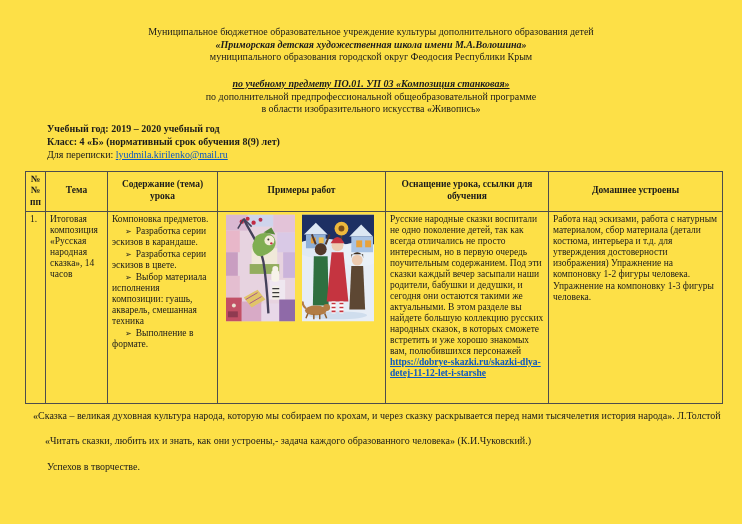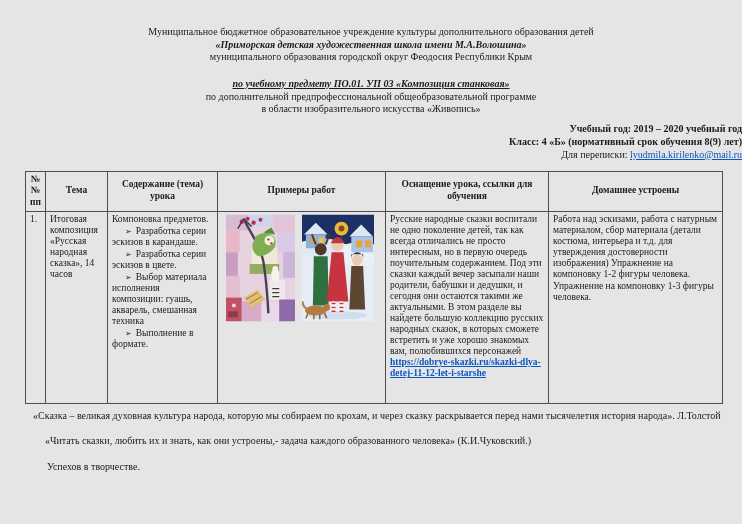--- a/index.html
+++ b/index.html
@@ -1,30 +1,30 @@
 <!DOCTYPE html>
 <html lang="ru"><head>
 <meta charset="utf-8">
 <style>
   * { margin:0; padding:0; box-sizing:border-box; }
   html,body { background:#888; }
   .page {
     position:relative;
     width:742px; height:524px;
     margin:0 auto;
-    background:#e5e5e5;
+    background:#fde047;
     color:#1b1b1b;
     font-family:"Liberation Serif","DejaVu Serif",serif;
     overflow:hidden;
   }
   .top-block { padding-top:26px; text-align:center; font-size:10px; line-height:1.27; }
   .org-line2 { font-weight:bold; font-style:italic; }
   .doc-title { font-weight:bold; margin-top:13px; }
   .subject-line { font-weight:bold; font-style:italic; text-decoration:underline; margin-top:14px; }
-  .info-block { margin:7px 0 0 47px; text-align:right; font-size:10px; line-height:1.28; }
+  .info-block { margin:7px 0 0 47px; text-align:left; font-size:10px; line-height:1.28; }
   .bold { font-weight:bold; }
   .link { color:#0b57c2; text-decoration:underline; cursor:pointer; }
 
   .lesson-table {
     margin:9px 0 0 25px;
     border-collapse:collapse;
     table-layout:fixed;
     width:697px;
     font-size:9.5px;
     line-height:1.16;

